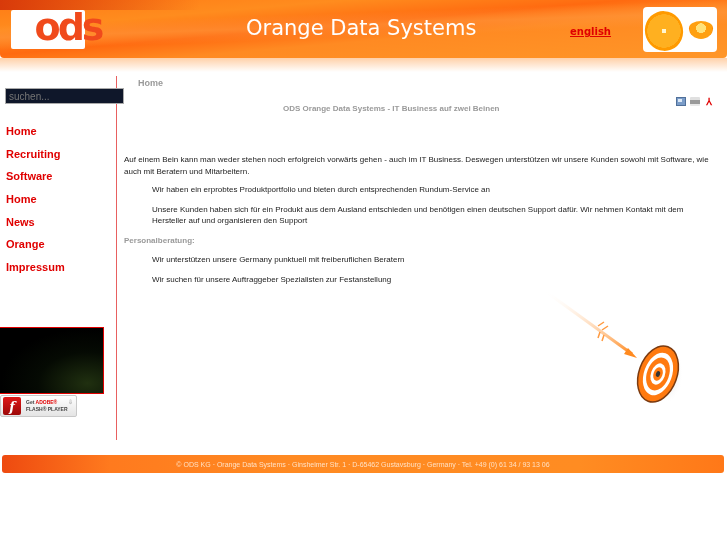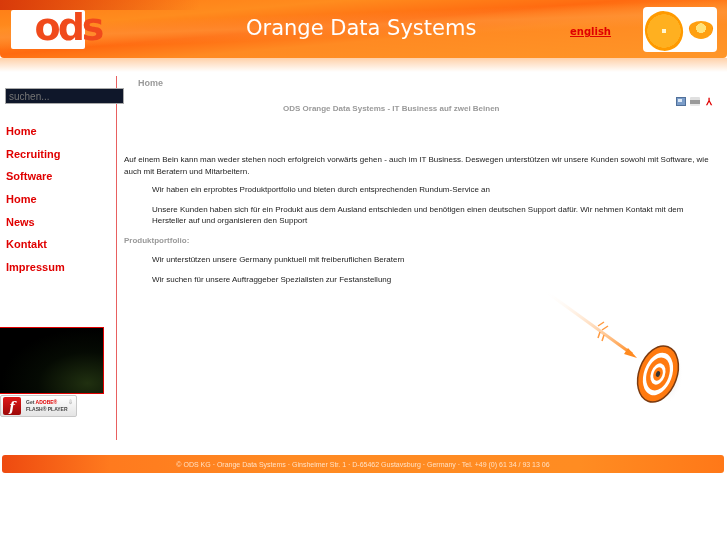--- a/index.html
+++ b/index.html
@@ -126,21 +126,21 @@
 <div class="breadcrumb">Home</div>
 
 <div class="divider"></div>
 <input class="search-input" type="text" placeholder="suchen..." style="">
 <nav class="nav">
   <a class="nav-item">Home</a>
   <a class="nav-item">Recruiting</a>
   <a class="nav-item">Software</a>
   <a class="nav-item">Home</a>
   <a class="nav-item">News</a>
-  <a class="nav-item">Kontakt</a>
+  <a class="nav-item">Orange</a>
   <a class="nav-item">Impressum</a>
 </nav>
 
 <div class="webcam-title">ODS KG Webcam</div>
 <div class="webcam"></div>
 <div class="flash-badge">
   <div class="flash-icon">f</div>
   <div class="flash-text">
     <span>Get</span>
     <span class="adobe">ADOBE®</span><br>
@@ -153,21 +153,21 @@
 <div class="tool-icons">
   <div class="tool-icon icon-email"></div>
   <div class="tool-icon icon-print"></div>
   <div class="tool-icon icon-pdf">⅄</div>
 </div>
 
 <div class="content">
   <p class="para">Auf einem Bein kann man weder stehen noch erfolgreich vorwärts gehen - auch im IT Business. Deswegen unterstützen wir unsere Kunden sowohl mit Software, wie auch mit Beratern und Mitarbeitern.</p>
   <p class="indent">Wir haben ein erprobtes Produktportfolio und bieten durch entsprechenden Rundum-Service an</p>
   <p class="indent">Unsere Kunden haben sich für ein Produkt aus dem Ausland entschieden und benötigen einen deutschen Support dafür. Wir nehmen Kontakt mit dem Hersteller auf und organisieren den Support</p>
-  <p class="section-label">Produktportfolio:</p>
+  <p class="section-label">Personalberatung:</p>
   <p class="indent">Wir unterstützen unsere Germany punktuell mit freiberuflichen Beratern</p>
   <p class="indent">Wir suchen für unsere Auftraggeber Spezialisten zur Festanstellung</p>
 </div>
 
 <svg class="target-graphic" viewBox="0 0 160 120">
   <defs>
     <linearGradient id="arrowGrad" x1="0" y1="0" x2="1" y2="1">
       <stop offset="0" stop-color="#ffffff" stop-opacity="0"></stop>
       <stop offset="1" stop-color="#ff8a20"></stop>
     </linearGradient>

